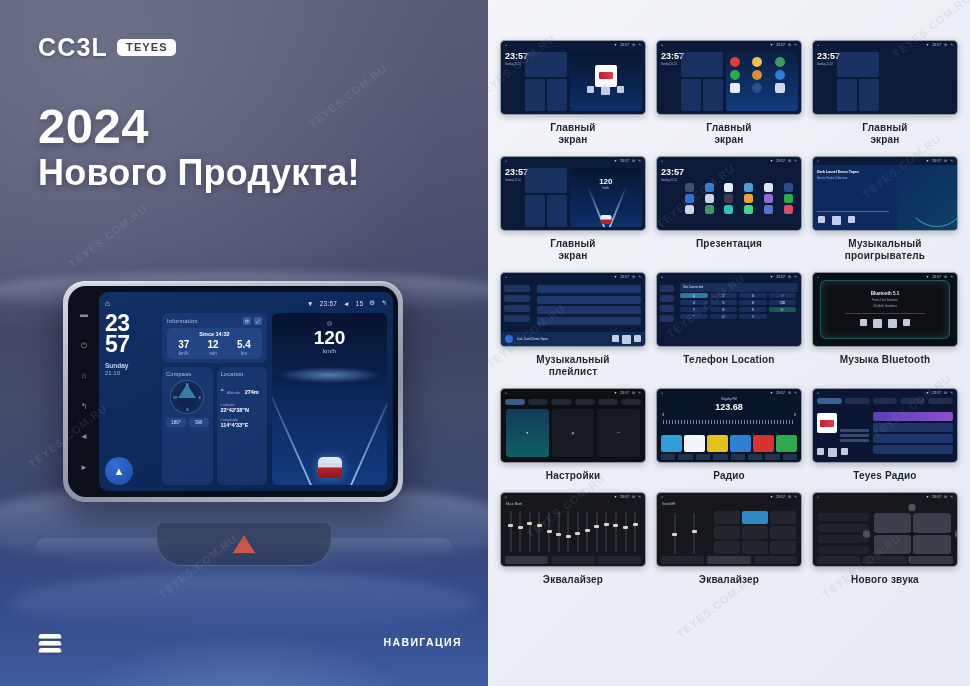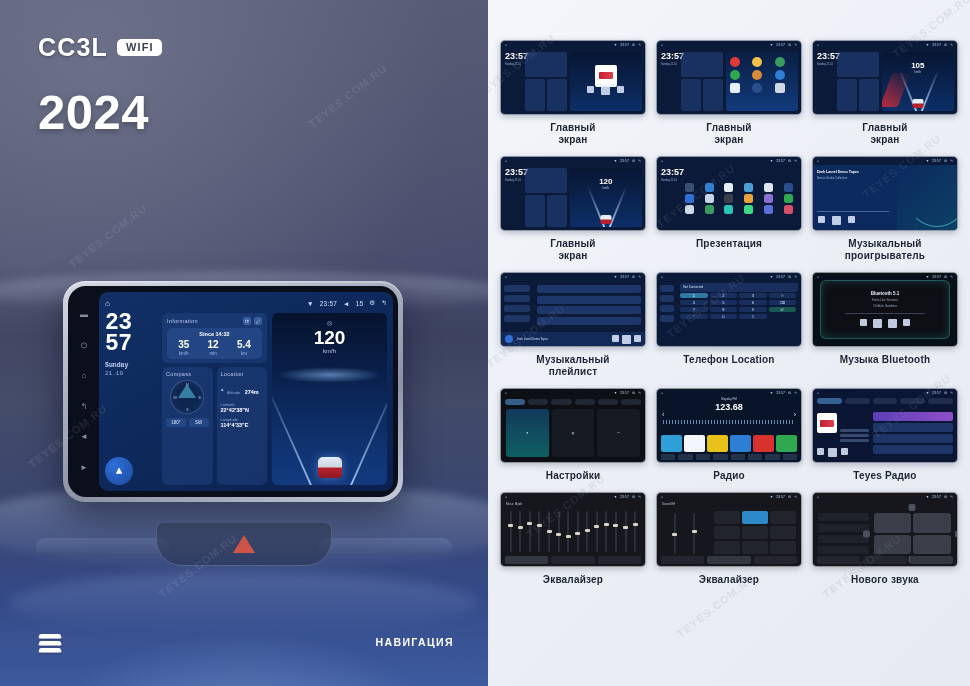--- a/index.html
+++ b/index.html
@@ -29,21 +29,21 @@
   .logo-text {
     color: #fff; font-size: 25px; font-weight: 700; letter-spacing: 1.2px;
     text-shadow: 0 1px 3px rgba(0,0,0,.35);
   }
   .logo-badge {
     background: #fff; color: #3a3f55; font-size: 11px; font-weight: 700;
     letter-spacing: 1.1px; padding: 3px 8px 3px 9px; border-radius: 5px; line-height: 1;
   }
 
   
-  .headline { position: absolute; left: 38px; top: 88px; }
+  .headline { position: absolute; left: 38px; top: 102px; }
   .hl-year {
     color: #fff; font-size: 49px; font-weight: 700; line-height: 1.0;
     letter-spacing: 0.5px; text-shadow: 0 2px 6px rgba(0,0,0,.3);
   }
   .hl-l1, .hl-l2 {
     color: #fff; font-size: 36px; font-weight: 700; line-height: 1.22;
     letter-spacing: 0.2px; text-shadow: 0 2px 6px rgba(0,0,0,.3); white-space: nowrap;
   }
   .hl-l1 { margin-top: 6px; }
 
@@ -115,21 +115,21 @@
     flex: 1; border-radius: 9px; overflow: hidden; position: relative;
     background: linear-gradient(150deg, #123066 0%, #0e2a5c 40%, #0b2150 100%);
     padding: 5px 6px 6px 6px;
   }
   .sbar { display: flex; align-items: center; height: 12px; margin-bottom: 4px; }
   .sbar-left { font-size: 8px; color: #cfe0ff; }
   .sbar-right { margin-left: auto; display: flex; align-items: center; gap: 6px; }
   .sbar-right span { font-size: 6.5px; color: #cfe0ff; letter-spacing: .2px; }
 
   .screen-body { display: flex; gap: 5px; height: calc(100% - 16px); }
-  .col-clock { width: 52px; display: flex; flex-direction: column; font-family: Liberation Mono, monospace; }
+  .col-clock { width: 52px; display: flex; flex-direction: column; }
   .big-time { color: #fff; font-size: 23px; font-weight: 700; line-height: .92; letter-spacing: -.5px; }
   .day-line { color: #c3d4f2; font-size: 6.5px; font-weight: 600; margin-top: 7px; line-height: 1.25; }
   .date-line { color: #9fb6e0; font-size: 6px; line-height: 1.25; }
   .nav-circle {
     margin-top: auto; width: 28px; height: 28px; border-radius: 50%;
     background: radial-gradient(circle at 35% 30%, #2f6fd8, #1c4a9e);
     display: flex; align-items: center; justify-content: center; color: #fff; font-size: 11px;
   }
 
   .col-mid { width: 105px; display: flex; flex-direction: column; gap: 4px; }
@@ -205,21 +205,21 @@
   }
 
   
   .hero-foot-icon { position: absolute; left: 39px; bottom: 32px; }
   .layer {
     width: 22px; height: 6px; background: #fff; border-radius: 2px;
     transform: perspective(22px) rotateX(38deg); margin-bottom: 1px;
     box-shadow: 0 1px 2px rgba(0,0,0,.3);
   }
   .hero-foot-label {
-    position: absolute; right: 34px; bottom: 38px; color: #fff;
+    position: absolute; right: 26px; bottom: 38px; color: #fff;
     font-size: 10.5px; font-weight: 700; letter-spacing: 1.4px; padding-left: 39px;
   }
 
   
   .gallery {
     flex: 1; height: 686px; position: relative; overflow: hidden;
     background: linear-gradient(135deg, #f4f6fa 0%, #eceff5 45%, #e6eaf2 100%);
     padding: 40px 12px 12px 12px;
   }
   .grid { display: grid; grid-template-columns: repeat(3, 1fr); row-gap: 10px; column-gap: 10px; }
@@ -367,25 +367,26 @@
 </head>
 <body>
 
 <div id="root">
 
   <section class="hero">
     <div class="hero-vign"></div>
 
     <div class="logo-wrap">
       <div class="logo-text">CC3L</div>
-      <div class="logo-badge">WIFI</div>
+      <div class="logo-badge">TEYES</div>
     </div>
 
     <div class="headline">
       <div class="hl-year">2024</div>
+      <div class="hl-l2">Нового Продукта!</div>
     </div>
 
     <div class="dash">
       <div class="dash-top-sheen"></div>
       <div class="dash-curve-a"></div>
       <div class="dash-curve-b"></div>
       <div class="vent-l"></div>
       <div class="vent-r"></div>
       <div class="hazard-bar">
         <div class="hazard-tri"></div>
@@ -432,21 +433,21 @@
                   <span class="card-title">Information</span>
                   <span class="dots">
                     <span class="mini-sq">⟳</span>
                     <span class="mini-sq">⤢</span>
                   </span>
                 </div>
                 <div class="since-box">
                   <div class="since-lbl">Since 14:32</div>
                   <div class="stats">
                     <div>
-                      <div class="stat-v">35</div>
+                      <div class="stat-v">37</div>
                       <div class="stat-u">km/h</div>
                     </div>
                     <div>
                       <div class="stat-v">12</div>
                       <div class="stat-u">min</div>
                     </div>
                     <div>
                       <div class="stat-v">5.4</div>
                       <div class="stat-u">km</div>
                     </div>
@@ -618,27 +619,20 @@
                 <div class="m-time">23:57</div>
                 <div class="m-sub">Sunday 21.10</div>
               </div>
             <div class="m-mid">
                 <div class="m-card"></div>
                 <div class="m-row">
                   <div class="m-card"></div>
                   <div class="m-card"></div>
                 </div>
               </div>
-            <div class="m-right bgA">
-              <div class="mini-spd"><span>105</span><small>km/h</small></div>
-              <div class="red-streak"></div>
-              <div class="mini-road l"></div>
-                <div class="mini-road r"></div>
-              <div class="mini-car"></div>
-            </div>
           </div>
         </div>
         <div class="caption" style="white-space:pre-line">Главный
 экран</div>
       </div>
 
       <div class="cell">
         <div class="thumb">
           <div class="t-sbar">
               <span>⌂</span>

